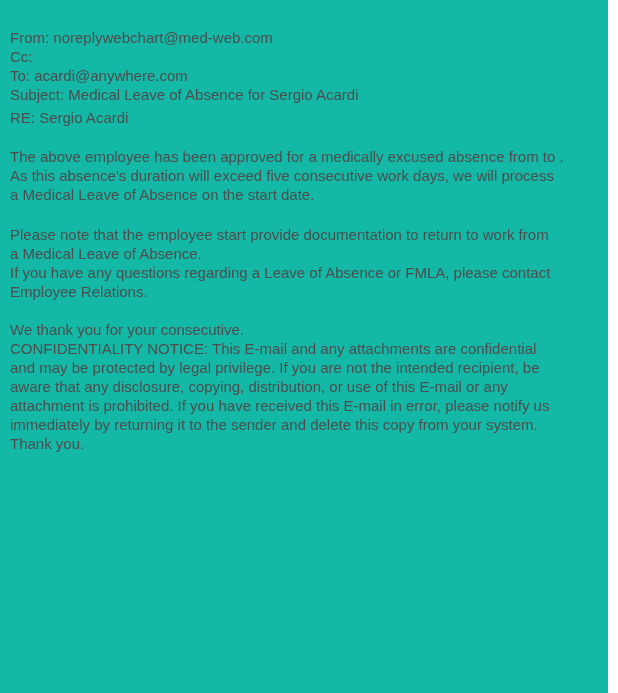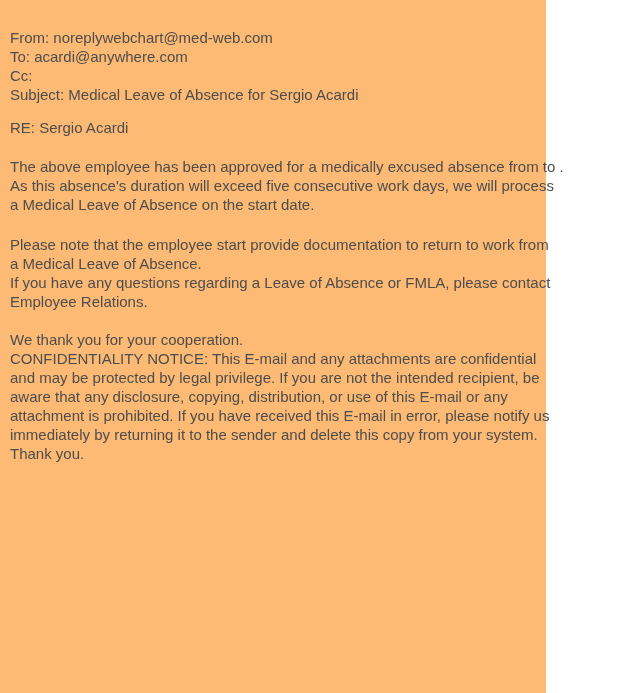--- a/index.html
+++ b/index.html
@@ -7,73 +7,73 @@
     padding: 0;
     background: #ffffff;
   }
   body {
     width: 618px;
     height: 693px;
     overflow: hidden;
   }
   .email-page {
     box-sizing: border-box;
-    width: 546px;
+    width: 608px;
     height: 693px;
     padding: 28px 17px 0 10px;
     font-family: "Liberation Sans", sans-serif;
     font-size: 15px;
     line-height: 19px;
     color: #4d4d4d;
-    background: #fdba74;
+    background: #14b8a6;
   }
   .line-block {
     margin: 0;
     white-space: pre;   
   }
   .bold-text {
     font-weight: bold;
     color: #3e3e3e;
   }
   .unmonitored-notice   { margin-top: 19px; }
   .email-title          { margin-top: 37px; }
-  .re-line              { margin-top: 14px; }
+  .re-line              { margin-top: 4px; }
   .body-paragraph-1     { margin-top: 20px; }
   .body-paragraph-2     { margin-top: 21px; }
   .body-paragraph-3     { }
   .closing-line         { margin-top: 19px; }
   .confidentiality      { }
 </style>
 </head>
 <body>
 
 <div class="email-page">
 
   <div class="email-headers">
     <div class="line-block">From: noreplywebchart@med-web.com</div>
+    <div class="line-block">Cc:</div>
     <div class="line-block">To: acardi@anywhere.com</div>
-    <div class="line-block">Cc:</div>
     <div class="line-block">Subject: Medical Leave of Absence for Sergio Acardi</div>
   </div>
 
 
 
   <div class="line-block re-line">RE: Sergio Acardi</div>
 
   <div class="line-block body-paragraph-1">The above employee has been approved for a medically excused absence from to .
 As this absence's duration will exceed five consecutive work days, we will process
 a Medical Leave of Absence on the start date.</div>
 
   <div class="line-block body-paragraph-2">Please note that the employee start provide documentation to return to work from
 a Medical Leave of Absence.</div>
 
   <div class="line-block body-paragraph-3">If you have any questions regarding a Leave of Absence or FMLA, please contact
 Employee Relations.</div>
 
-  <div class="line-block closing-line">We thank you for your cooperation.</div>
+  <div class="line-block closing-line">We thank you for your consecutive.</div>
 
   <div class="line-block confidentiality">CONFIDENTIALITY NOTICE: This E-mail and any attachments are confidential
 and may be protected by legal privilege. If you are not the intended recipient, be
 aware that any disclosure, copying, distribution, or use of this E-mail or any
 attachment is prohibited. If you have received this E-mail in error, please notify us
 immediately by returning it to the sender and delete this copy from your system.
 Thank you.</div>
 
 </div>
 

